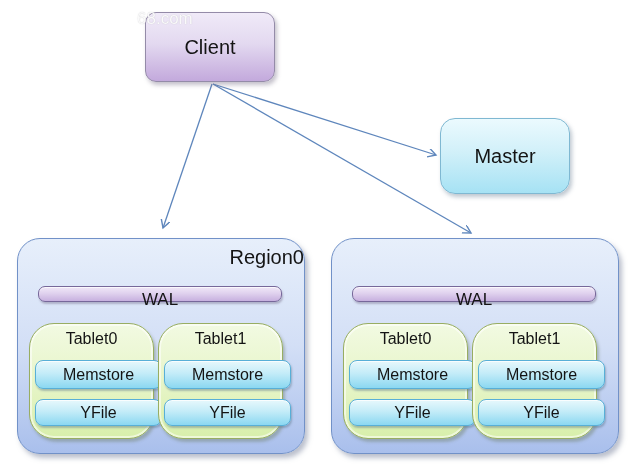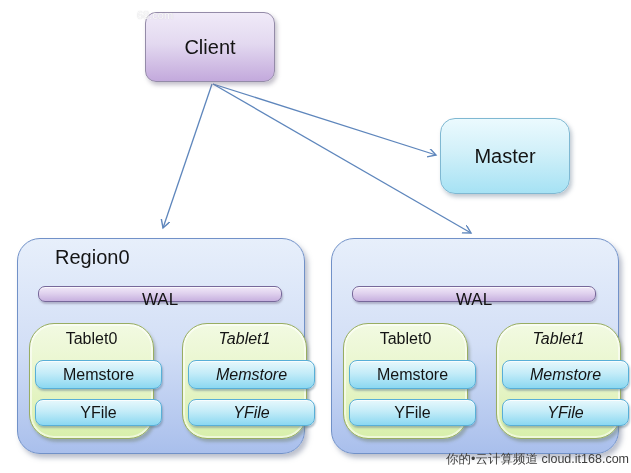--- a/index.html
+++ b/index.html
@@ -61,23 +61,22 @@
     border-radius: 23px;
     background: linear-gradient(to bottom, #E7EFFB 0%, #D3DFF6 50%, #A9BFEC 100%);
     box-shadow: 3px 4px 5px rgba(120, 130, 155, 0.5);
   }
   .region.r0 { left: 17px; }
   .region.r1 { left: 331px; }
 
   .region-title {
     position: absolute;
     left: 0; right: 0; top: 7px;
-    text-align: left;
+    text-align: right;
     font-size: 20px;
-    margin-left: 37px;
   }
 
   .wal-bar {
     position: absolute;
     left: 20px; top: 47px;
     width: calc(100% - 42px);
     height: 16px;
     border: 1px solid #77689A;
     border-radius: 7px;
     background: linear-gradient(to bottom, #F0E8F8 0%, #E0D2EE 45%, #C7B0DF 100%);
@@ -91,21 +90,21 @@
     position: absolute;
     top: 84px;
     width: 125px; height: 116px;
     border: 1px solid #98AD62;
     border-radius: 25px;
     background: linear-gradient(to bottom, #F2FAE2 0%, #E7F5C9 50%, #D8EFAB 100%);
     box-shadow: 2px 3px 3px rgba(115, 130, 110, 0.45), inset 0 0 0 2px rgba(255,255,255,0.55);
     text-align: center;
   }
   .tablet.t0 { left: 11px; }
-  .tablet.t1 { left: 164px; font-style: italic; }
+  .tablet.t1 { left: 140px; }
 
   .tablet-title {
     position: absolute;
     left: 0; right: 0; top: 6px;
     font-size: 16px;
   }
 
   .store-box {
     position: absolute;
     left: 5px;
@@ -118,21 +117,21 @@
     font-size: 16px;
   }
   .memstore { top: 36px; height: 29px; line-height: 27px; }
   .yfile    { top: 75px; height: 27px; line-height: 25px; }
 
   
   .wm-top {
     position: absolute;
     left: 137px; top: 9px;
     z-index: 3;
-    font-size: 11px;
+    font-size: 17px;
     color: rgba(255, 255, 255, 0.9);
     text-shadow: 0 0 1px rgba(170, 170, 175, 0.7);
   }
   .wm-bottom {
     position: absolute;
     right: 2px; top: 451px;
     z-index: 3;
     font-size: 12.5px;
     color: #3E3E3E;
     white-space: nowrap;
@@ -189,15 +188,14 @@
     </div>
 
     <div class="tablet t1">
       <div class="tablet-title">Tablet1</div>
       <div class="store-box memstore">Memstore</div>
       <div class="store-box yfile">YFile</div>
     </div>
   </div>
 
   <div class="wm-top">68.com</div>
-  <div class="wm-bottom">你的•云计算频道 cloud.it168.com</div>
 
 </div>
 
 </body></html>

